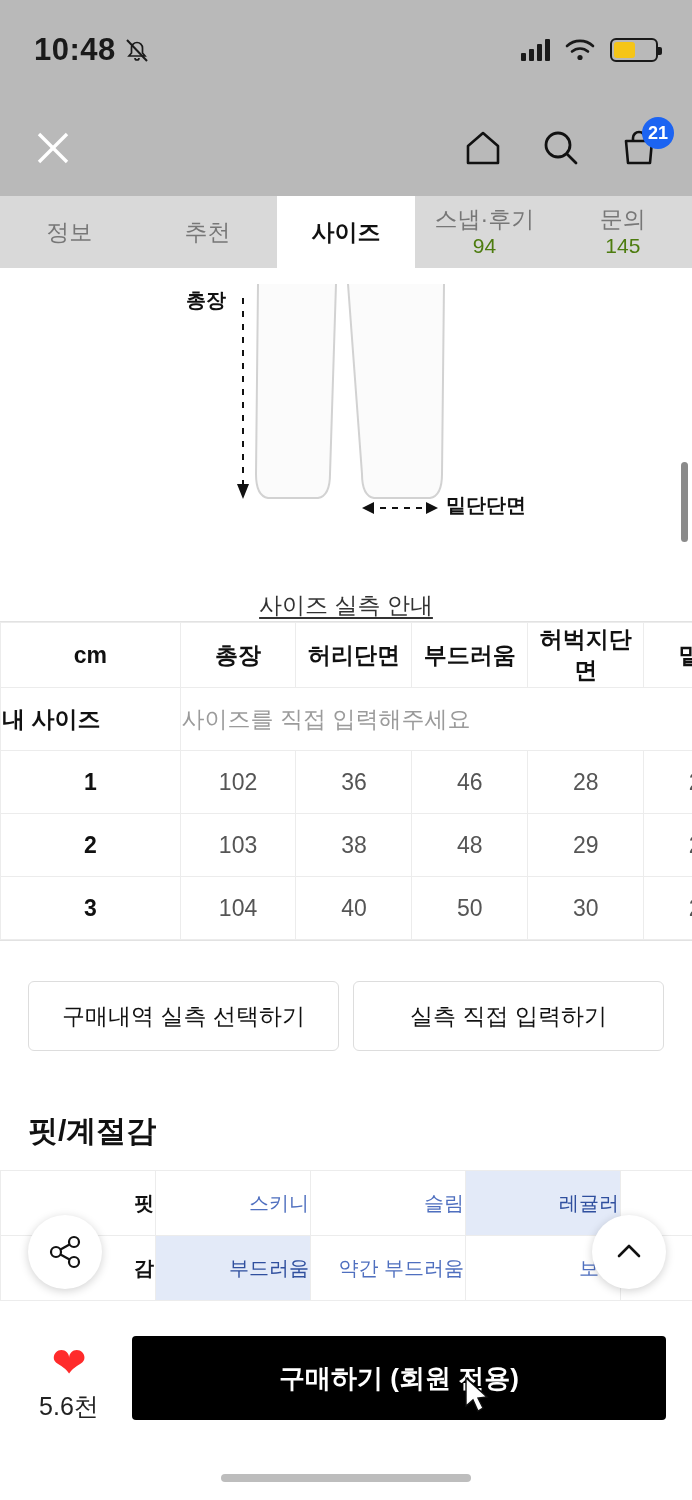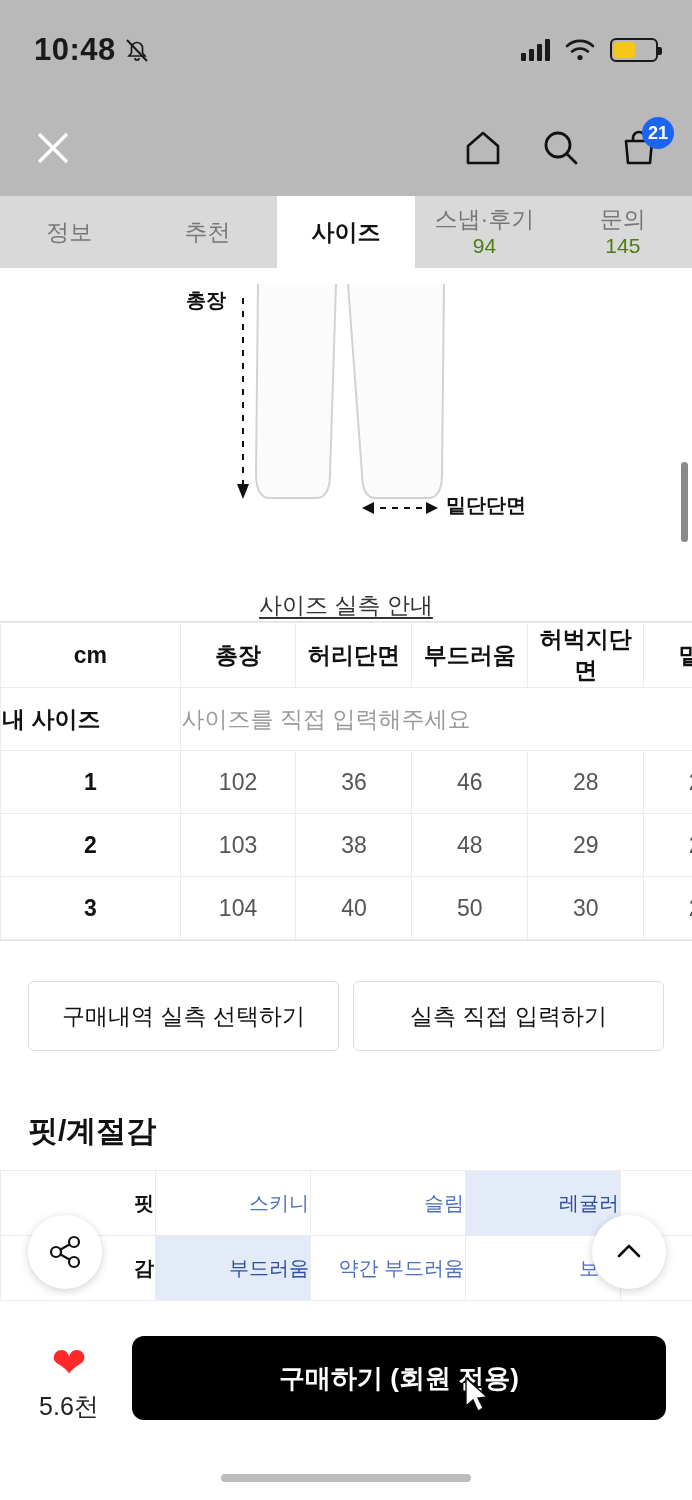--- a/index.html
+++ b/index.html
@@ -362,21 +362,21 @@
   .like-count {
     margin-top: 6px;
     font-size: 25px;
     color: #222;
   }
   .buy-btn {
     flex: 1;
     height: 84px;
     background: #000;
     color: #fff;
-    border-radius: 12px;
+    border-radius: 4px;
     display: flex;
     align-items: center;
     justify-content: center;
     font-size: 26px;
     font-weight: bold;
     position: relative;
   }
   .cursor {
     position: absolute;
     left: 330px;

